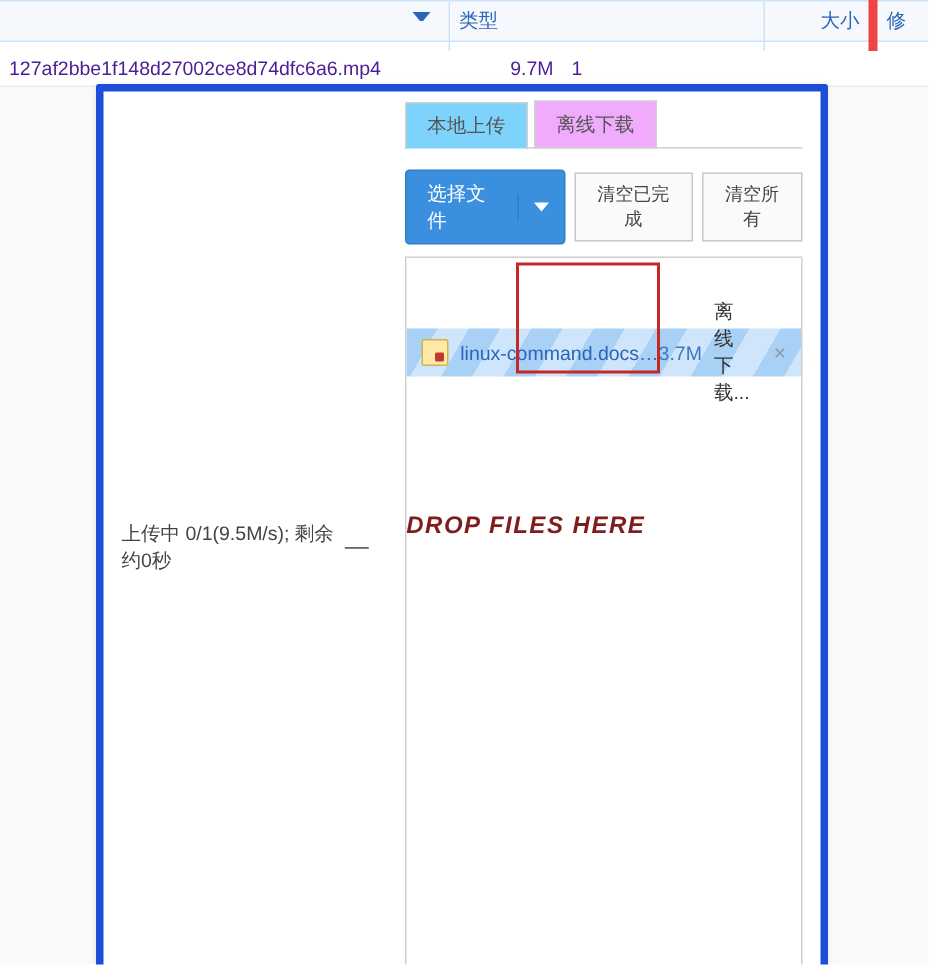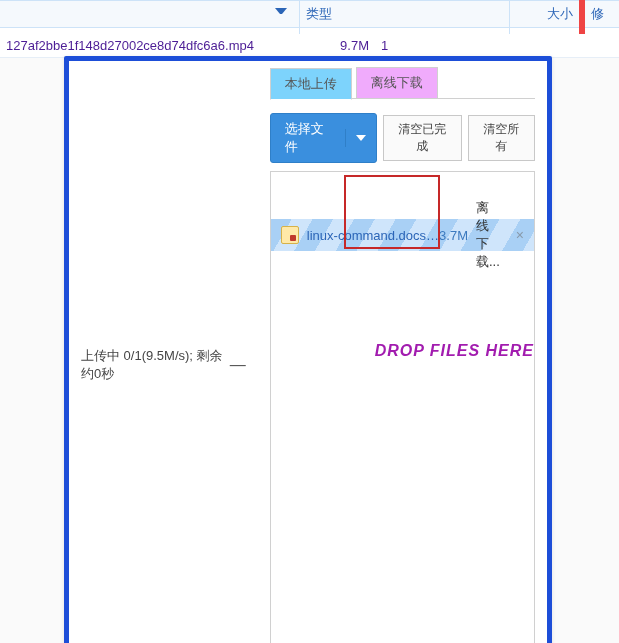--- a/index.html
+++ b/index.html
@@ -151,22 +151,22 @@
   .fstatus { color:#333; padding-right:16px;}
   .fclose { color:#89a; font-size:14px; cursor:pointer;}
 
   .red-box {
     position:absolute;
     border:2px solid #c62828;
     pointer-events:none;
   }
   .drop-placeholder {
     position:absolute; left:0; right:0; top:170px;
-    text-align:right;
-    color:#a21caf;
+    text-align:left;
+    color:#7f1d1d;
     font-weight:bold;
     font-style:italic;
     letter-spacing:1px;
     font-size:16px;
   }
   .resize-handle {
     position:absolute; right:2px; bottom:2px;
     width:12px; height:12px;
     background:
       linear-gradient(135deg, transparent 50%, #c0c0c0 50%);

